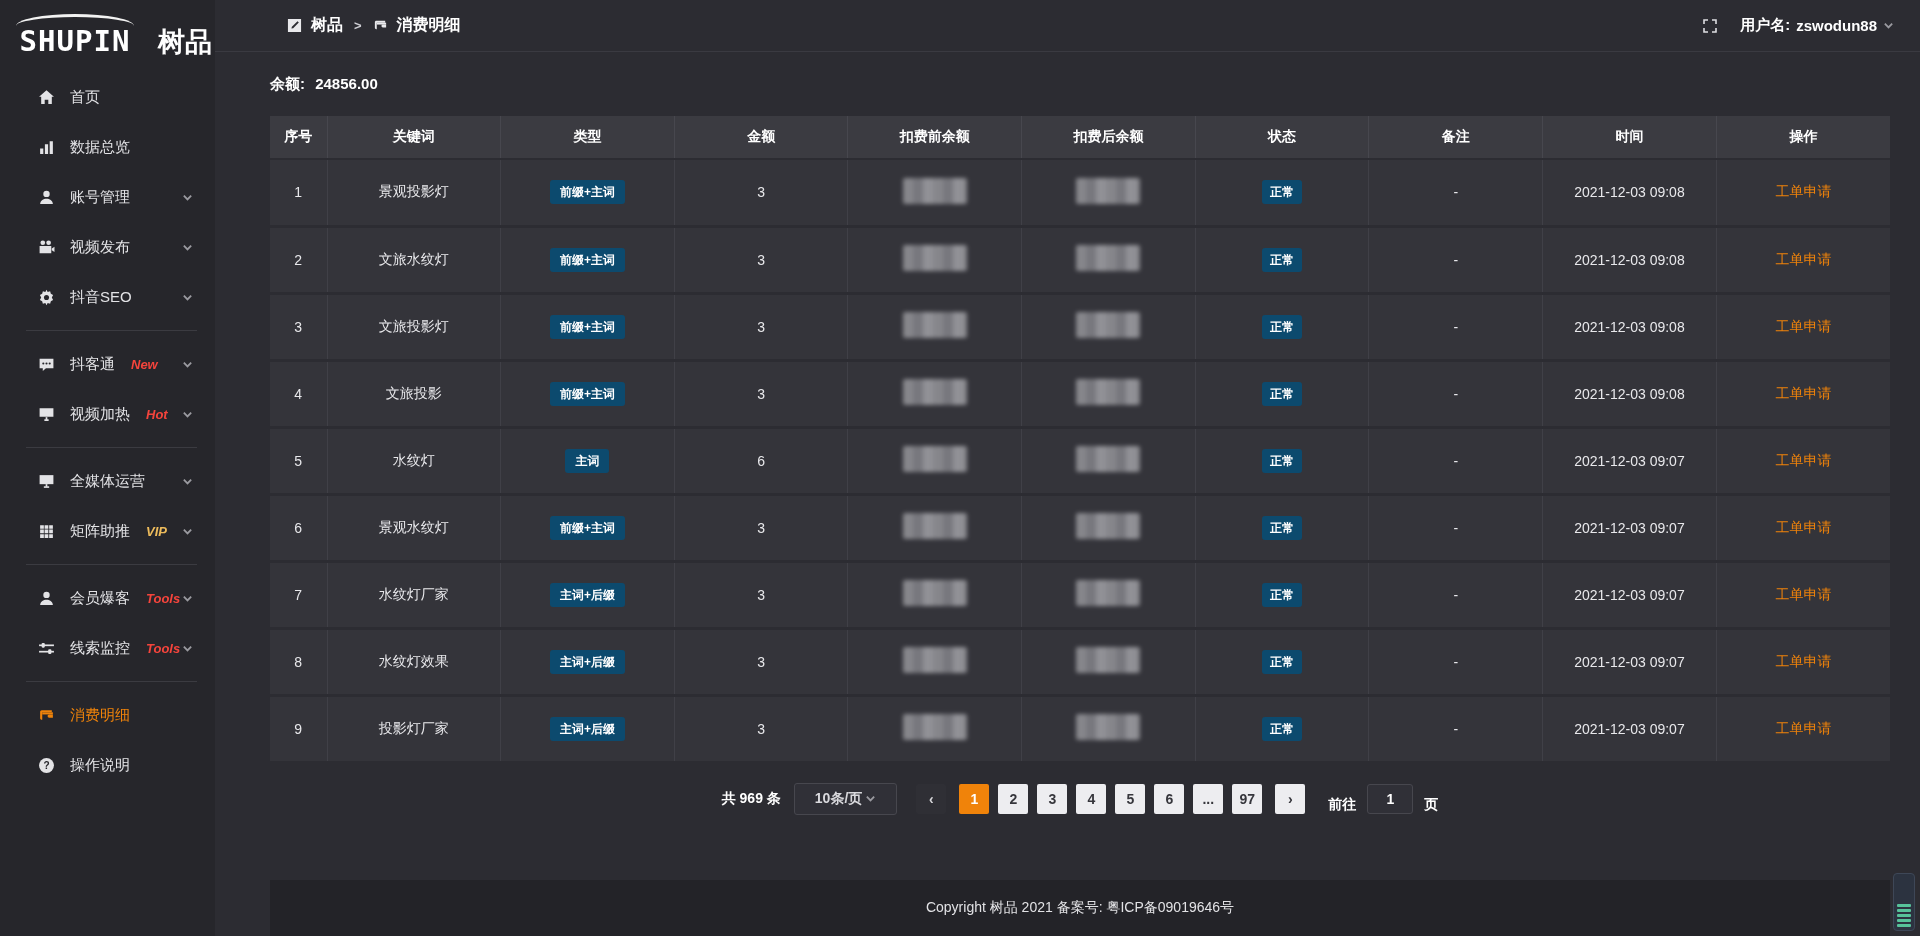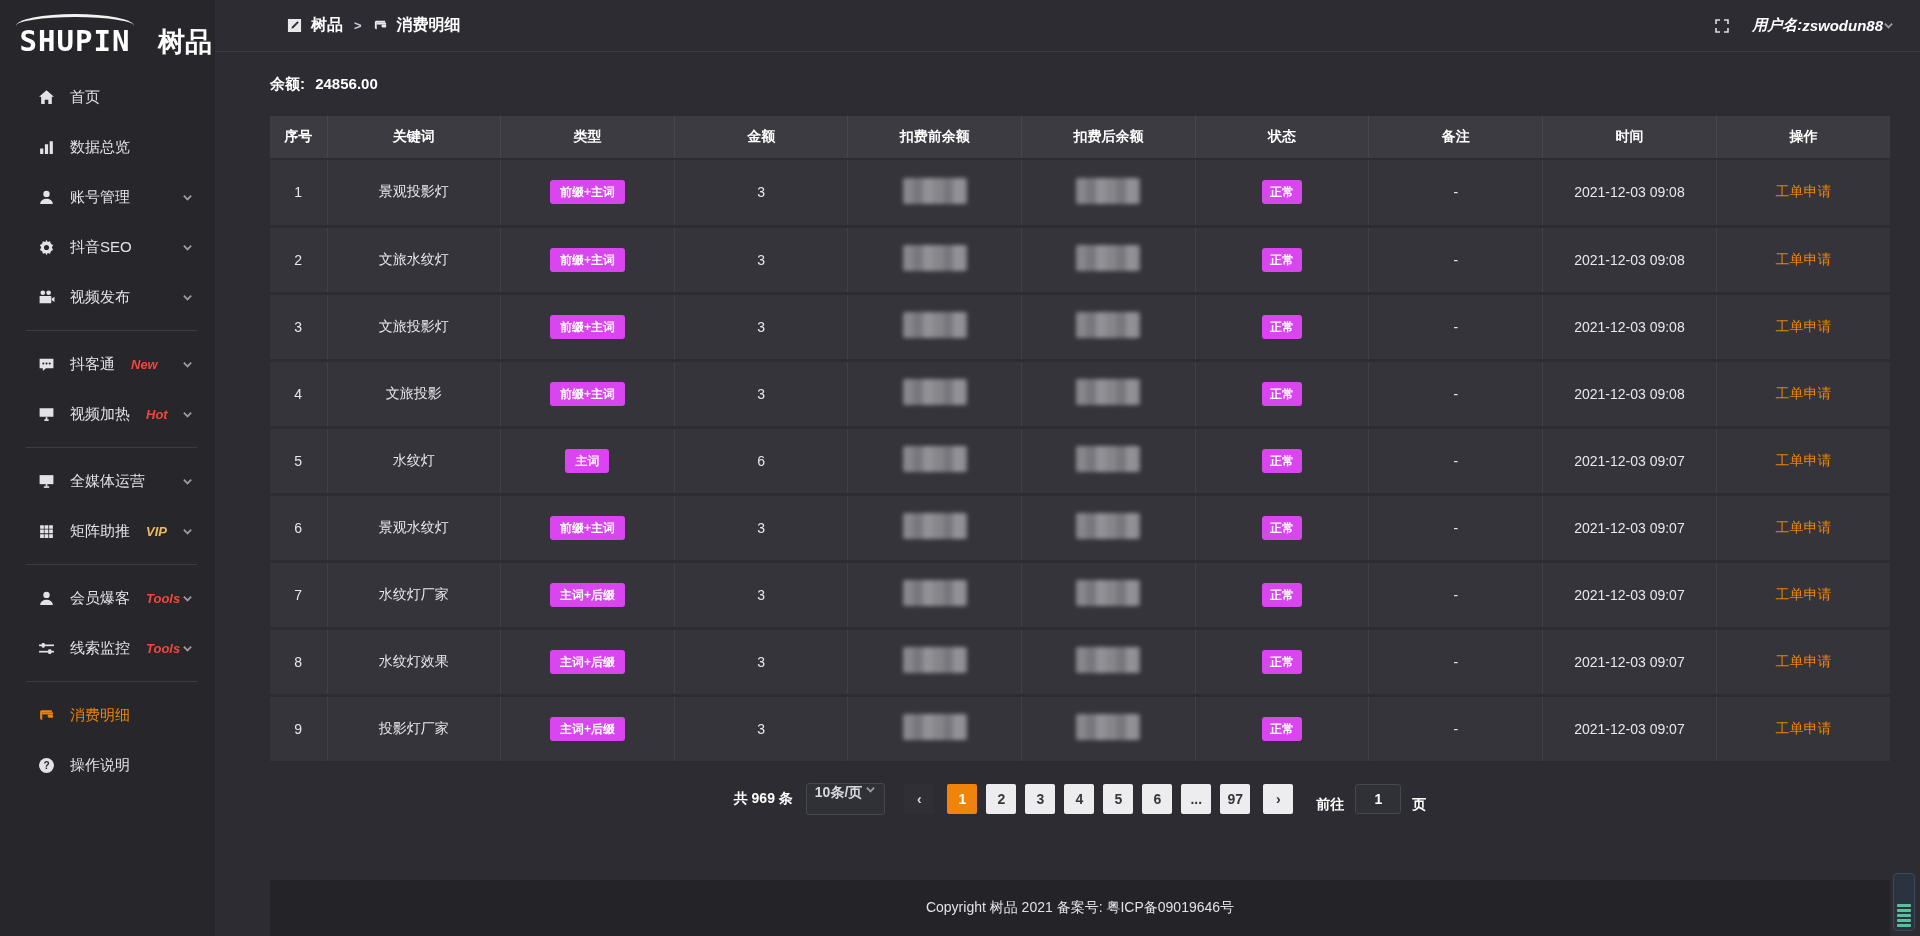--- a/index.html
+++ b/index.html
@@ -59,21 +59,21 @@
     padding:0 26px 0 72px;
     border-bottom:1px solid #3a3a41;
   }
   .breadcrumb { display:flex; align-items:center; gap:9px; font-size:16px; font-weight:bold; color:#fff; }
   .crumb-ic { display:inline-flex; }
   .crumb-ic svg { width:15px; height:15px; fill:#e9e9ec; }
   .crumb-sep { font-size:13px; color:#cfcfd4; font-weight:bold; padding:0 2px; }
   .topbar-right { display:flex; align-items:center; gap:22px; }
   .fs-btn { display:inline-flex; cursor:pointer; }
   .fs-btn svg { width:16px; height:16px; fill:none; stroke:#dedee2; stroke-width:1.6; }
-  .user-box { display:flex; align-items:center; font-size:15px; font-weight:bold; color:#fff; cursor:pointer;font-style:italic; }
+  .user-box { display:flex; align-items:center; gap:6px; font-size:15px; font-weight:bold; color:#fff; cursor:pointer; }
   .user-box .chev svg { width:11px; height:11px; }
 
   .content { flex:1; padding:0 30px 0 55px; display:flex; flex-direction:column; }
   .balance { margin-top:23px; font-size:15px; font-weight:bold; color:#fff; }
   .balance .bal-value { margin-left:6px; }
 
   
   .table-wrap { margin-top:22px; }
   table { width:100%; border-collapse:collapse; table-layout:fixed; }
   col.c-no { width:57px; }
@@ -86,43 +86,43 @@
   tbody td {
     background:#34343a; height:67px; text-align:center; vertical-align:middle;
     font-size:14px; color:#e8e8eb;
     border-right:1px solid #404047;
     border-bottom:3px solid #2c2c32;
   }
   tbody td:last-child { border-right:none; }
   tbody tr:first-child td { border-top:2px solid #2c2c32; }
 
   .badge {
-    display:inline-block; background:#d946ef; color:#fff;
+    display:inline-block; background:#0c4a6e; color:#fff;
     font-size:12px; line-height:1; padding:6px 10px; border-radius:3px; font-weight:bold;
   }
   .badge-sm { padding:6px 8px; }
   .blur-block {
     display:inline-block; width:64px; height:26px; border-radius:2px;
     background:
       repeating-linear-gradient(90deg,#95959a 0 10px,#84848a 10px 20px,#a2a2a7 20px 30px),
       #8e8e93;
     filter:blur(2.2px); opacity:.85;
   }
   .action-link { color:#f0830a; cursor:pointer; text-decoration:none; font-size:14px; }
 
   
   .pagination {
     margin-top:19px; display:flex; align-items:center; justify-content:center; gap:9px;
     font-size:14px; color:#fff;
   }
   .total-label { font-weight:bold; margin-right:4px; }
   .page-size {
-    display:flex; align-items:flex-start; gap:3px;
+    display:flex; align-items:center; gap:3px;
     background:#303037; border:1px solid #47474e; border-radius:3px;
-    padding:0 8px; height:32px; color:#d9d9dd; font-weight:bold; cursor:pointer; margin-right:10px;
+    padding:0 20px; height:32px; color:#d9d9dd; font-weight:bold; cursor:pointer; margin-right:10px;
   }
   .page-size .chev { margin-left:0; }
   .page-btn {
     min-width:30px; height:30px; padding:0 6px;
     display:inline-flex; align-items:center; justify-content:center;
     background:#ededf0; color:#36363c; border:none; border-radius:2px;
     font-size:14px; font-weight:bold; cursor:pointer;
     font-family:"Liberation Sans",sans-serif;
   }
   .page-btn.active { background:#f0830a; color:#fff; }
@@ -192,40 +192,40 @@
           <span class="side-label">账号管理</span>
           <span class="chev">
             <svg viewBox="0 0 12 12">
               <path d="M2 4l4 4 4-4"></path>
             </svg>
           </span>
         </div>
         <div class="side-item">
           <span class="icon">
             <svg viewBox="0 0 16 16">
-              <path d="M8 .8l1.1 2.1 2.3-.7.7 2.3 2.1 1.1-1.2 2.4 1.2 2.4-2.1 1.1-.7 2.3-2.3-.7L8 15.2l-1.1-2.1-2.3.7-.7-2.3-2.1-1.1L3 8 1.8 5.6l2.1-1.1.7-2.3 2.3.7z" fill-rule="evenodd"></path>
-              <circle cx="8" cy="8" r="2.4" fill="#26262b"></circle>
-            </svg>
-          </span>
-          <span class="side-label">抖音SEO</span>
-          <span class="chev">
-            <svg viewBox="0 0 12 12">
-              <path d="M2 4l4 4 4-4"></path>
-            </svg>
-          </span>
-        </div>
-        <div class="side-item">
-          <span class="icon">
-            <svg viewBox="0 0 16 16">
               <circle cx="4.5" cy="3.5" r="2.2"></circle>
               <circle cx="10" cy="3.5" r="2.2"></circle>
               <path d="M1.5 6.5h11v7h-11zM13 9l2.5-1.8v5L13 10.5z"></path>
             </svg>
           </span>
           <span class="side-label">视频发布</span>
+          <span class="chev">
+            <svg viewBox="0 0 12 12">
+              <path d="M2 4l4 4 4-4"></path>
+            </svg>
+          </span>
+        </div>
+        <div class="side-item">
+          <span class="icon">
+            <svg viewBox="0 0 16 16">
+              <path d="M8 .8l1.1 2.1 2.3-.7.7 2.3 2.1 1.1-1.2 2.4 1.2 2.4-2.1 1.1-.7 2.3-2.3-.7L8 15.2l-1.1-2.1-2.3.7-.7-2.3-2.1-1.1L3 8 1.8 5.6l2.1-1.1.7-2.3 2.3.7z" fill-rule="evenodd"></path>
+              <circle cx="8" cy="8" r="2.4" fill="#26262b"></circle>
+            </svg>
+          </span>
+          <span class="side-label">抖音SEO</span>
           <span class="chev">
             <svg viewBox="0 0 12 12">
               <path d="M2 4l4 4 4-4"></path>
             </svg>
           </span>
         </div>
         <div class="side-divider"></div>
         <div class="side-item">
           <span class="icon">
             <svg viewBox="0 0 16 16">

